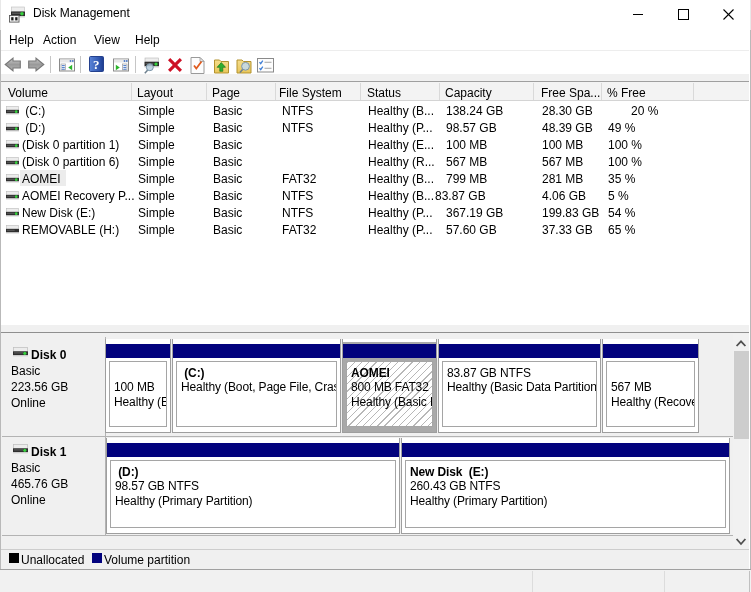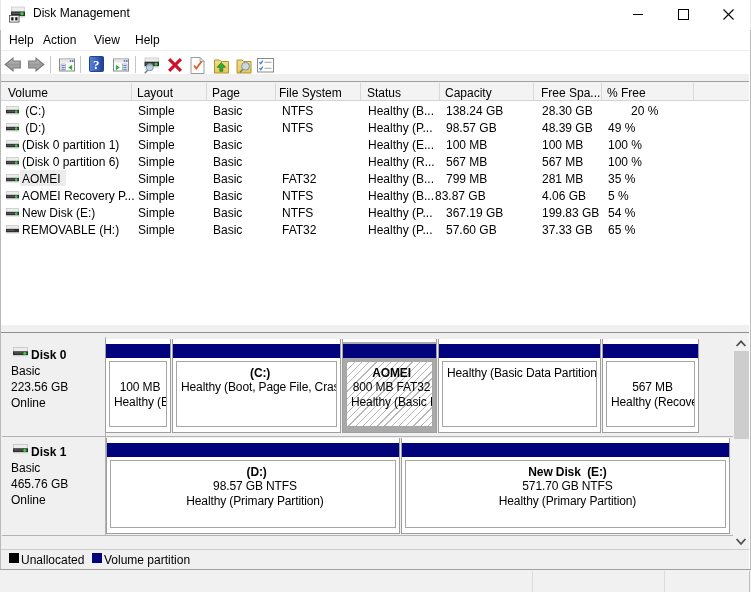--- a/index.html
+++ b/index.html
@@ -2,21 +2,21 @@
 <html><head>
 <meta charset="utf-8">
 <style>
   * { margin:0; padding:0; box-sizing:border-box; }
   html,body { width:751px; height:592px; background:#f1f1f1; }
   body { font-family:"Liberation Sans",sans-serif; font-size:12px; color:#000; }
   #w { position:absolute; left:0; top:0; width:751px; height:592px; }
   .a { position:absolute; }
   .t { position:absolute; white-space:pre; line-height:14px; }
   .b { font-weight:bold; }
-  #win { position:absolute; left:0; top:0; width:751px; height:570px; background:#fff;text-align:center; }
+  #win { position:absolute; left:0; top:0; width:751px; height:570px; background:#fff; }
   .hsep { position:absolute; background:#d9d9d9; height:1px; }
   .vsep { position:absolute; background:#d9d9d9; width:1px; }
   .row { position:absolute; left:1px; width:690px; height:17px; }
   .row .t { top:1px; }
   .tile { position:absolute; background:#fff; border:1px solid #9e9e9e; border-top:none; }
   .bar { position:absolute; left:0; right:0; top:5px; height:14px; background:#02027d; }
   .bod { position:absolute; left:3px; right:3px; top:22px; bottom:5px; background:#fff;
          border:1px solid #a5a5a5; overflow:hidden; padding:4px 0 0 4px; line-height:14.4px; }
   .bod div { white-space:pre; letter-spacing:-0.12px; }
 </style>
@@ -343,20 +343,21 @@
     <div class="bar"></div>
     <div class="bod" style="background:#fff repeating-linear-gradient(135deg,rgba(160,160,160,0.75) 0 0.9px,transparent 0.9px 5.1px)">
             <div class="b">AOMEI</div>
             <div>800 MB FAT32</div>
             <div>Healthy (Basic Data Partition)</div>
           </div>
   </div>
   <div class="tile" style="left:438px;top:339px;width:163px;height:94px">
     <div class="bar"></div>
     <div class="bod">
+            <div>83.87 GB NTFS</div>
             <div>Healthy (Basic Data Partition)</div>
           </div>
   </div>
   <div class="tile" style="left:602px;top:339px;width:97px;height:94px">
     <div class="bar"></div>
     <div class="bod">
             <div>&nbsp;</div>
             <div>567 MB</div>
             <div>Healthy (Recovery Partition)</div>
           </div>
@@ -379,21 +380,21 @@
     <div class="bod">
             <div class="b">&nbsp;(D:)</div>
             <div>98.57 GB NTFS</div>
             <div>Healthy (Primary Partition)</div>
           </div>
   </div>
   <div class="tile" style="left:401px;top:438px;width:329px;height:96px">
     <div class="bar"></div>
     <div class="bod">
             <div class="b">New Disk  (E:)</div>
-            <div>571.70 GB NTFS</div>
+            <div>260.43 GB NTFS</div>
             <div>Healthy (Primary Partition)</div>
           </div>
   </div>
 
   <div class="a" style="left:733px;top:334px;width:16px;height:215px;background:#f1f1f1"></div>
   <div class="a" style="left:734px;top:351px;width:15px;height:88px;background:#cdcdcd"></div>
   <svg class="a" style="left:733px;top:334px" width="16" height="215" viewBox="0 0 16 215">
     <path d="M3.6 12 L8 7.3 L12.4 12" fill="none" stroke="#4f4f4f" stroke-width="1.8"></path>
     <path d="M3.6 205 L8 210 L12.4 205" fill="none" stroke="#4f4f4f" stroke-width="1.8"></path>
   </svg>

